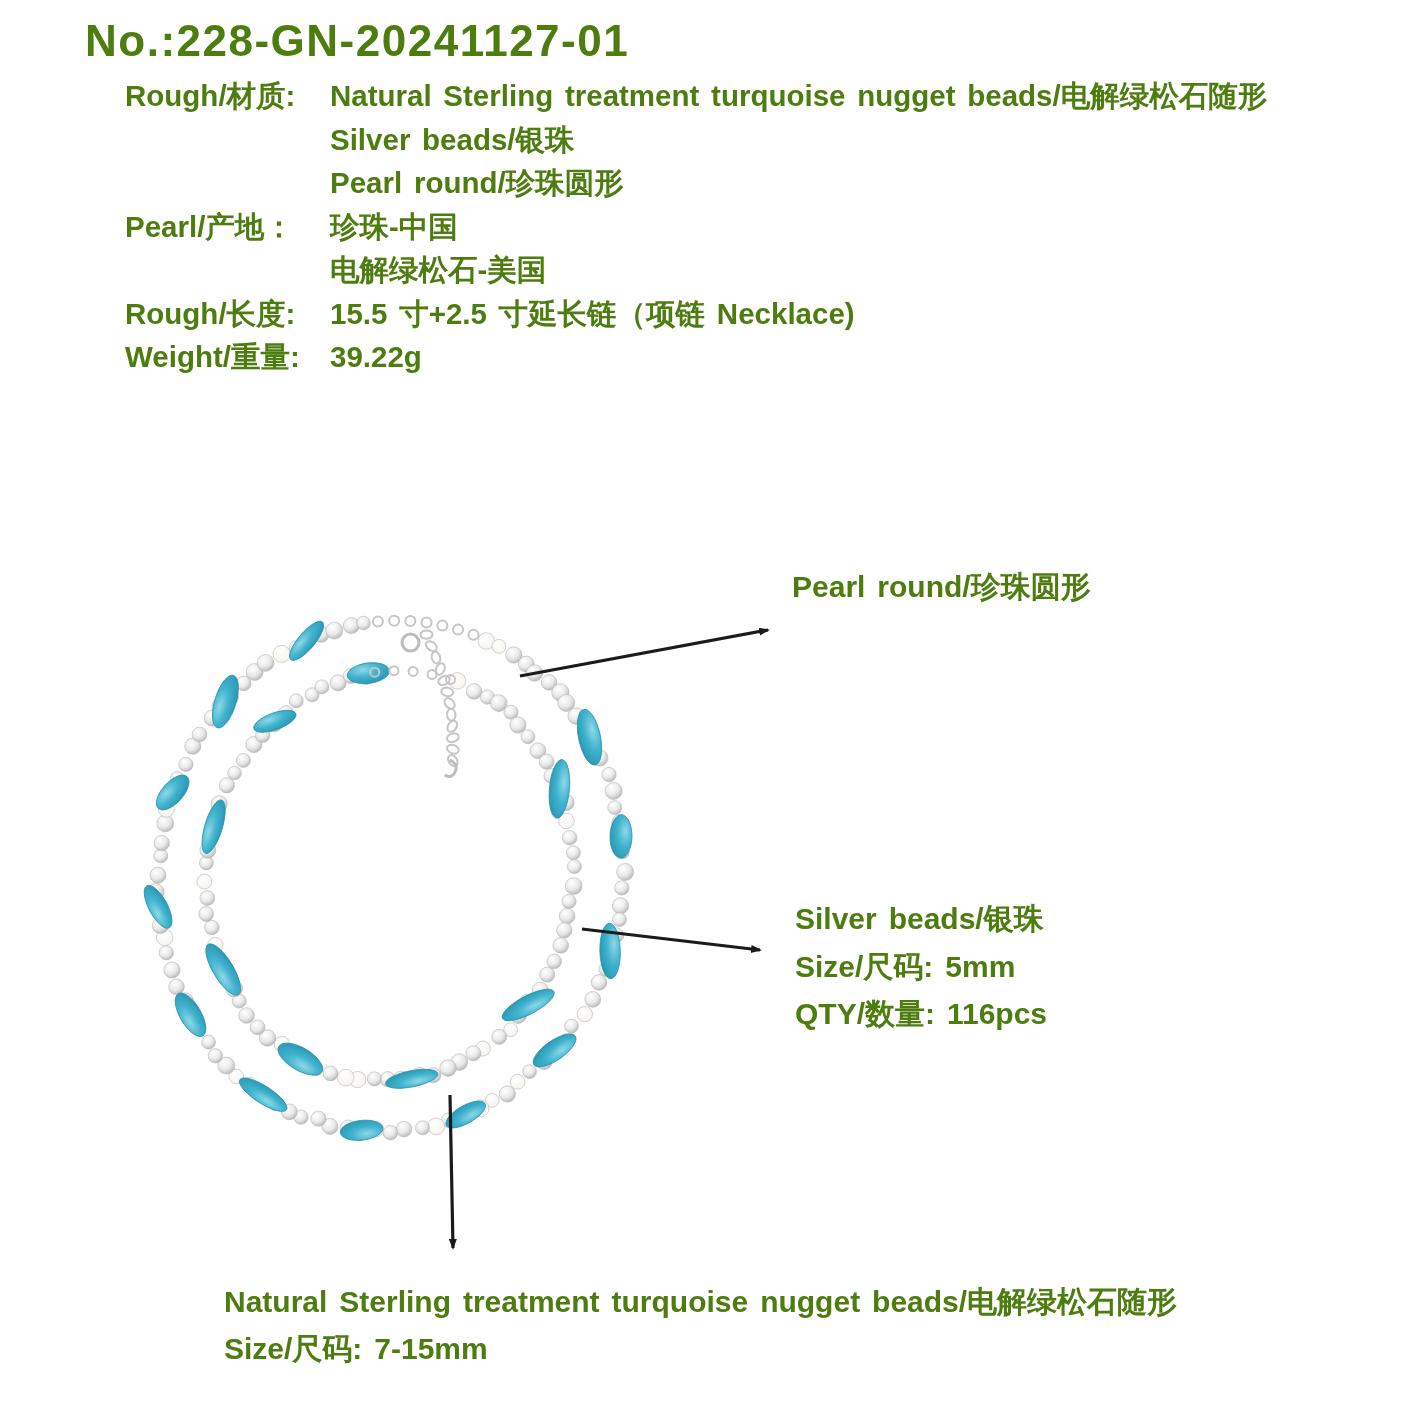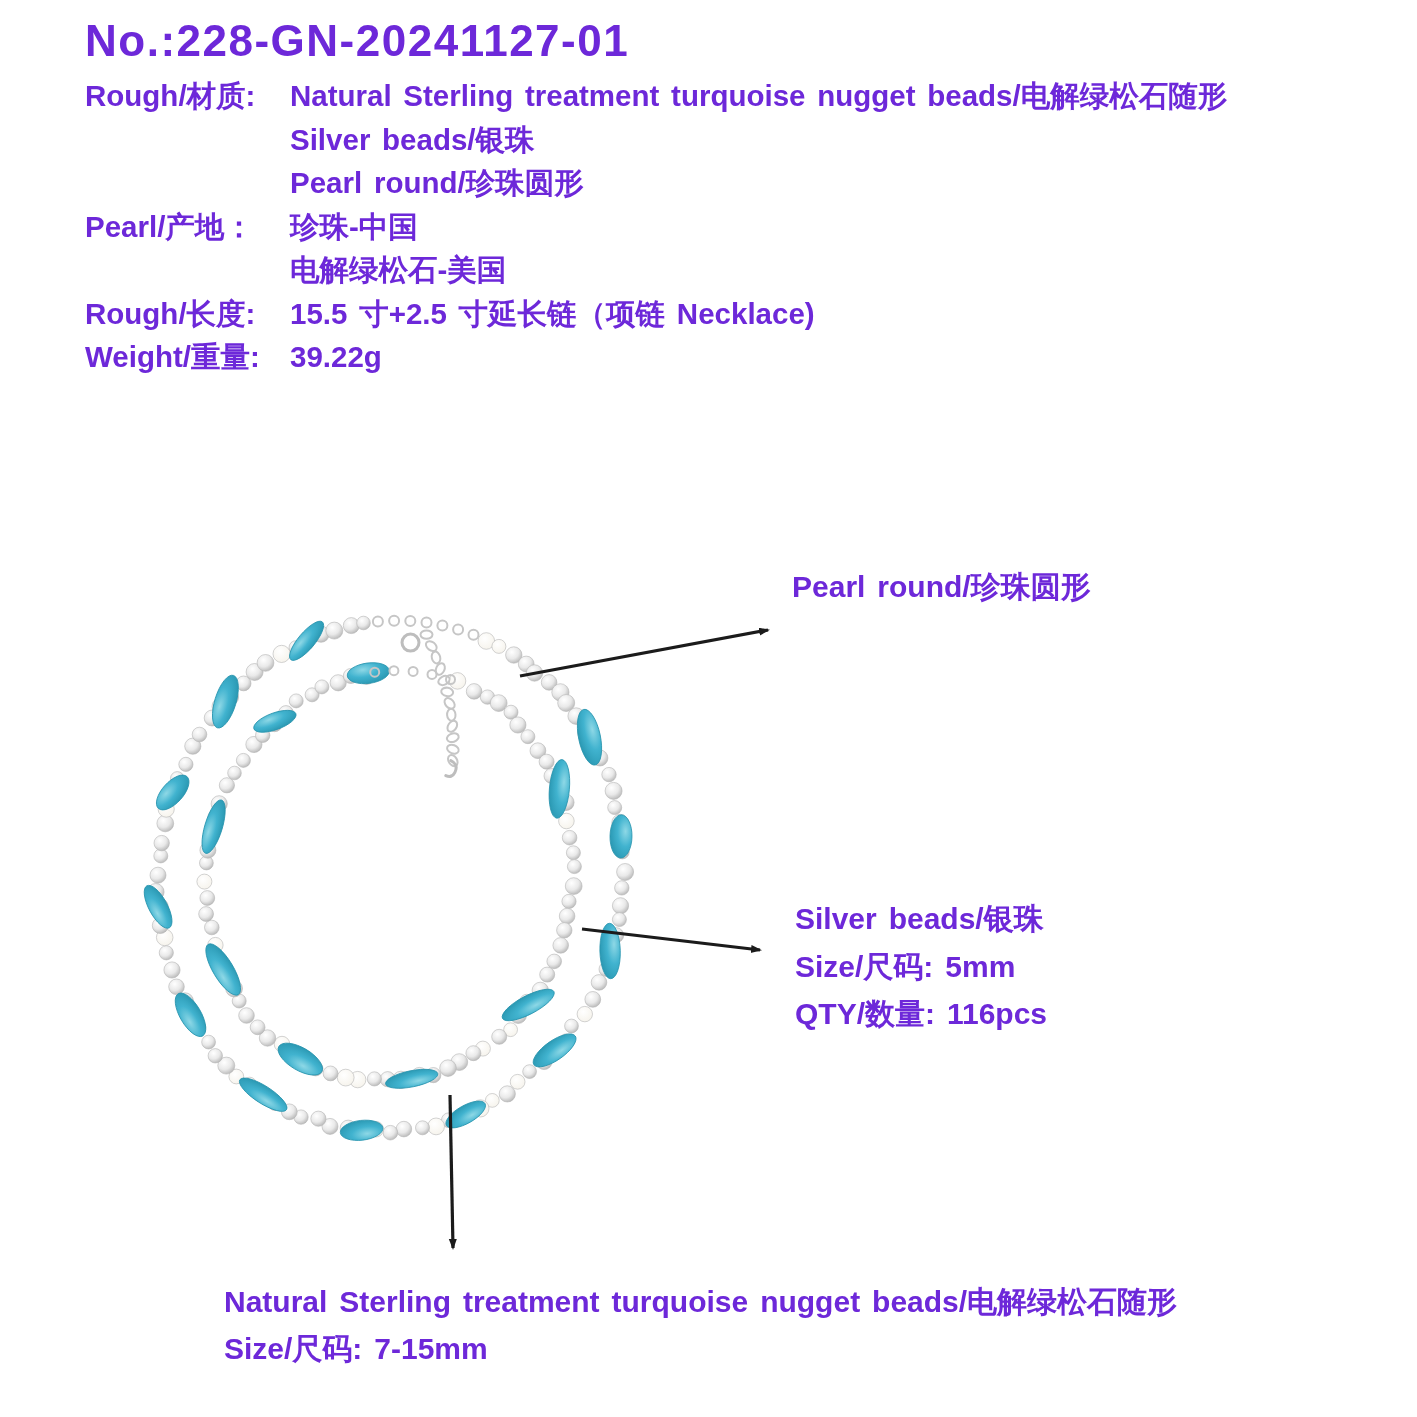--- a/index.html
+++ b/index.html
@@ -3,31 +3,31 @@
 <meta charset="utf-8">
 <style>
   html,body{margin:0;padding:0;background:#ffffff;}
   .page{
     position:relative;
     width:1417px;height:1417px;
     background:#ffffff;
     overflow:hidden;
     font-family:"Liberation Sans","DejaVu Sans",sans-serif;
     font-weight:700;
-    color:#6d28d9;
+    color:#4d7c0f;
   }
   .doc-number{
     position:absolute;left:85px;top:16px;
     font-size:44px;letter-spacing:1.5px;white-space:nowrap;
   }
   .spec{
     position:absolute;left:85px;top:74px;
     font-size:29.5px;line-height:43.5px;
   }
-  .spec-row{white-space:nowrap;word-spacing:0.12em;}
+  .spec-row{white-space:nowrap;word-spacing:0.12em;margin-left:40px;}
   .spec-label{display:inline-block;min-width:197px;margin-right:8px;}
   .callout{position:absolute;font-size:30px;word-spacing:0.12em;}
   .callout div{white-space:nowrap;}
   #callout-pearl{left:792px;top:564px;line-height:45.5px;}
   #callout-silver{left:795px;top:895px;line-height:47.5px;}
   #callout-turquoise{left:224px;top:1279px;line-height:46.5px;}
   .photo{position:absolute;left:120px;top:598px;width:700px;height:562px;}
   .photo svg{display:block;width:100%;height:100%;}
   .arrows{position:absolute;left:0;top:0;width:1417px;height:1417px;pointer-events:none;}
 </style>

